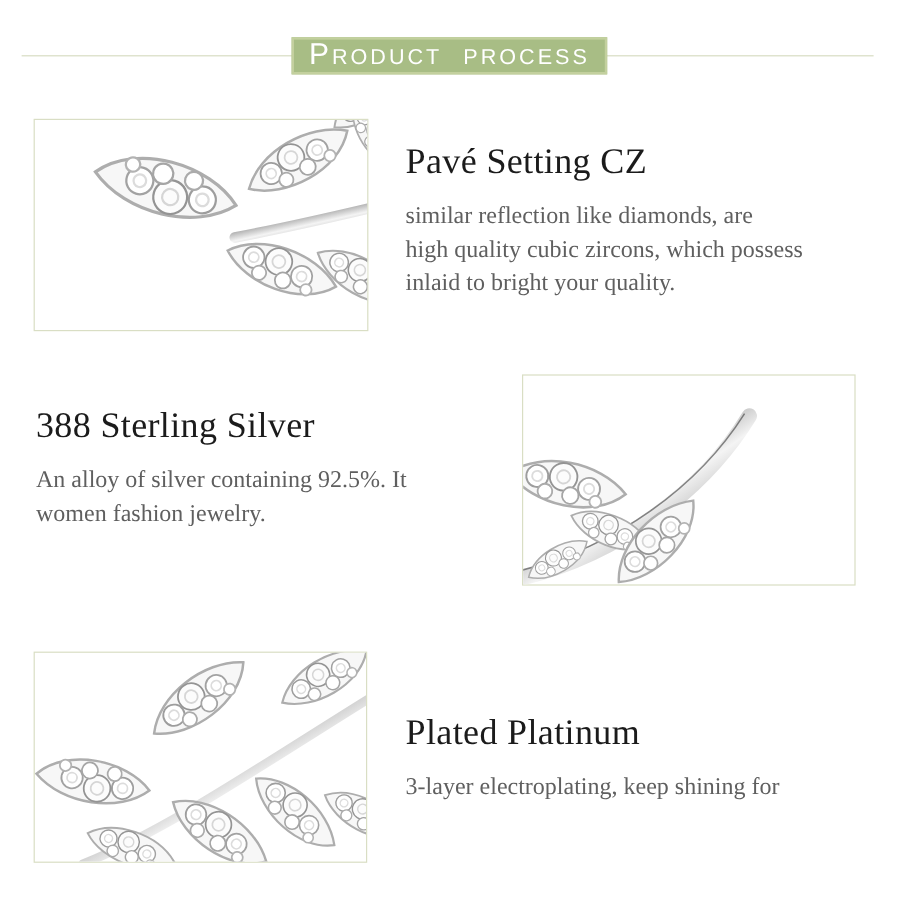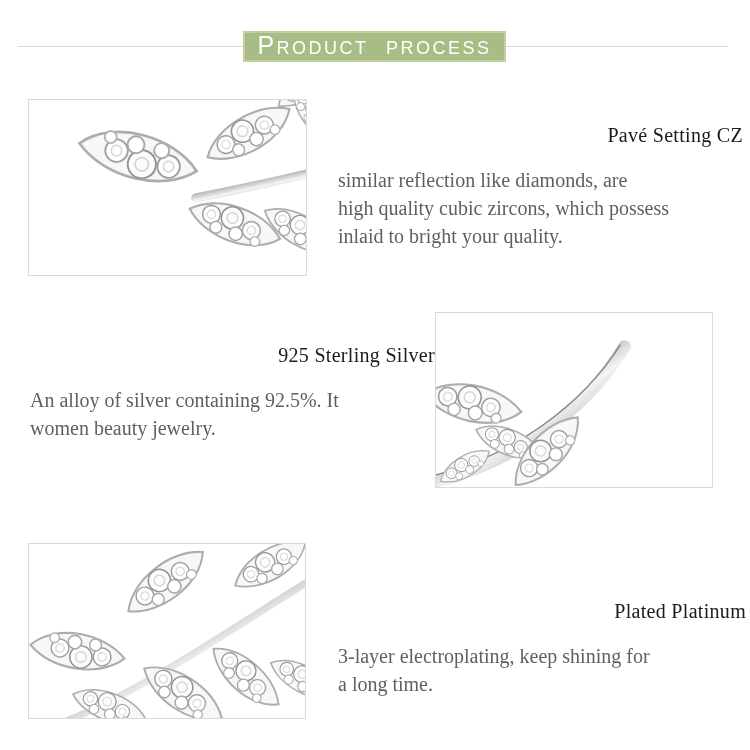--- a/index.html
+++ b/index.html
@@ -46,25 +46,24 @@
   .photo svg { display: block; width: 100%; height: 100%; }
   .photo-1 { left: 28px;  top: 99px;  width: 279px; height: 177px; }
   .photo-2 { left: 435px; top: 312px; width: 278px; height: 176px; }
   .photo-3 { left: 28px;  top: 543px; width: 278px; height: 176px; }
 
   
   .text-block { position: absolute; }
   .text-block h2 {
     margin: 0;
     font-weight: normal;
-    font-size: 20px;
+    font-size: 30px;
     line-height: 38px;
     color: #1b1b1b;
     letter-spacing: 0.3px;
-    text-align: right;
   }
   .text-block .body { margin-top: 12px; }
   .text-block .body div {
     font-size: 20px;
     line-height: 28px;
     color: #5f5f5f;
   }
   .text-1 { left: 338px; top: 116px; width: 405px; }
   .text-2 { left: 30px;  top: 336px; width: 405px; }
   .text-3 { left: 338px; top: 592px; width: 408px; }
@@ -121,24 +120,24 @@
 <div class="text-block text-1">
   <h2>Pavé Setting CZ</h2>
   <div class="body">
     <div>similar reflection like diamonds, are</div>
     <div>high quality cubic zircons, which possess</div>
     <div>inlaid to bright your quality.</div>
   </div>
 </div>
 
 <div class="text-block text-2">
-  <h2>925 Sterling Silver</h2>
+  <h2>388 Sterling Silver</h2>
   <div class="body">
     <div>An alloy of silver containing 92.5%. It</div>
-    <div>women beauty jewelry.</div>
+    <div>women fashion jewelry.</div>
   </div>
 </div>
 <div class="photo photo-2">
   <svg viewBox="0 0 278 176">
     <path d="M-8 172 C 80 152, 152 96, 190 34" fill="none" stroke="url(#silver)" stroke-width="13" stroke-linecap="round"></path>
     <path d="M-10 166 C 78 146, 148 92, 186 32" fill="none" stroke="#4a4a4a" stroke-width="1.3" opacity="0.65"></path>
     <use href="#leaf" transform="translate(-12,82) rotate(14) scale(1.55)"></use>
     <use href="#leaf" transform="translate(40,118) rotate(24) scale(1.1)"></use>
     <use href="#leaf" transform="translate(80,174) rotate(-44) scale(1.45)"></use>
     <use href="#leaf" transform="translate(4,170) rotate(-28) scale(0.9)"></use>
@@ -154,15 +153,14 @@
     <use href="#leaf" transform="translate(116,126) rotate(36) scale(1.45)"></use>
     <use href="#leaf" transform="translate(186,106) rotate(44) scale(1.35)"></use>
     <use href="#leaf" transform="translate(44,152) rotate(22) scale(1.2)"></use>
     <use href="#leaf" transform="translate(244,120) rotate(30) scale(1.15)"></use>
   </svg>
 </div>
 <div class="text-block text-3">
   <h2>Plated Platinum</h2>
   <div class="body">
     <div>3-layer electroplating, keep shining for</div>
-    <div>a long time.</div>
   </div>
 </div>
 
 </body></html>

